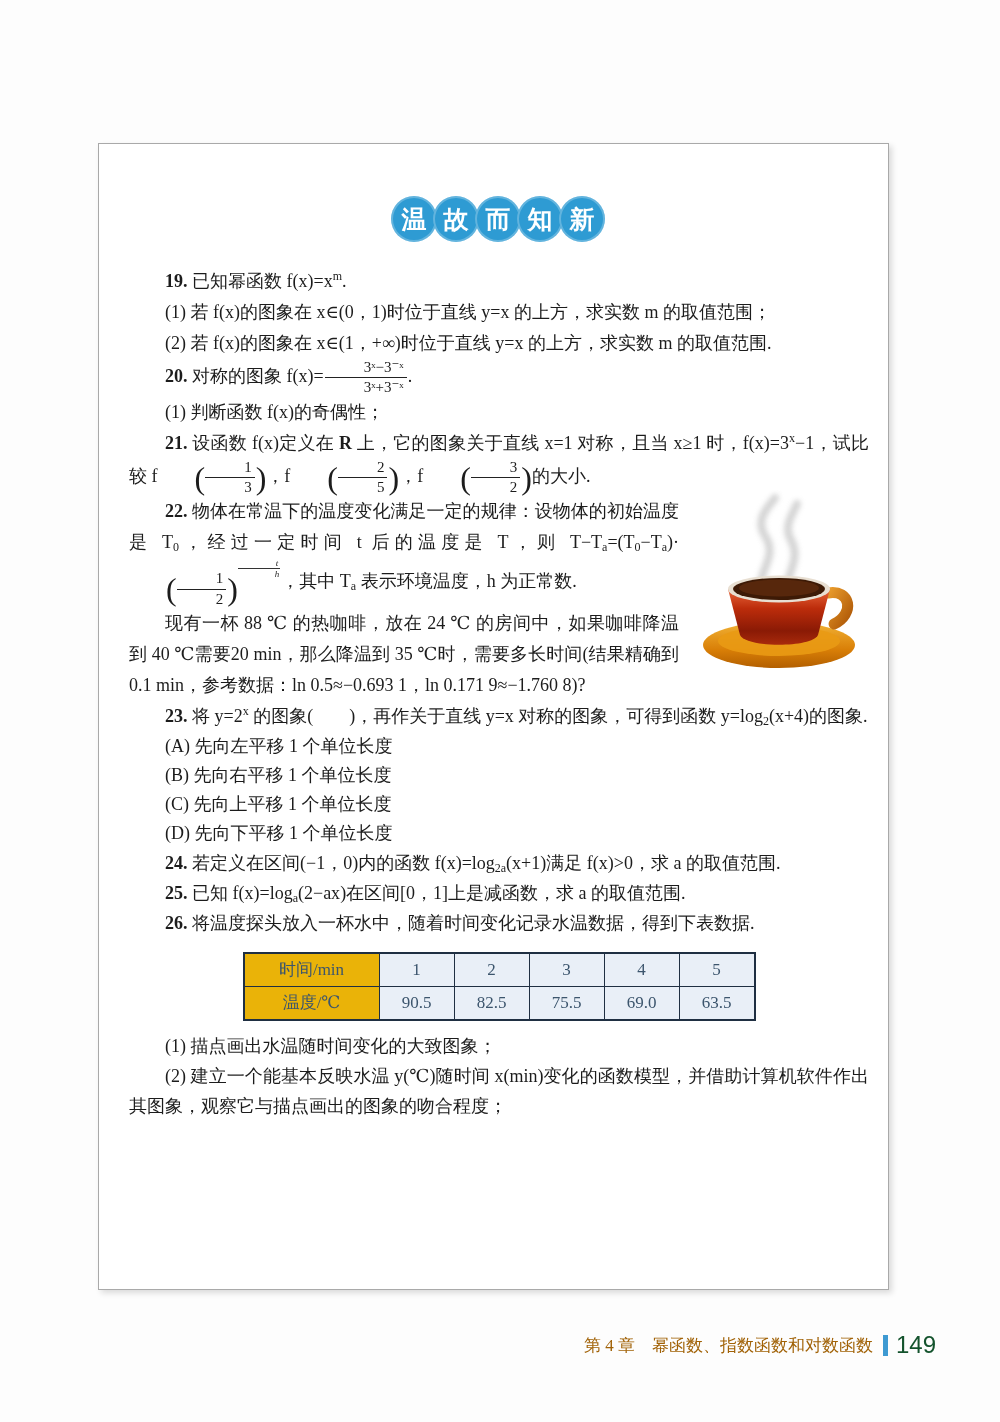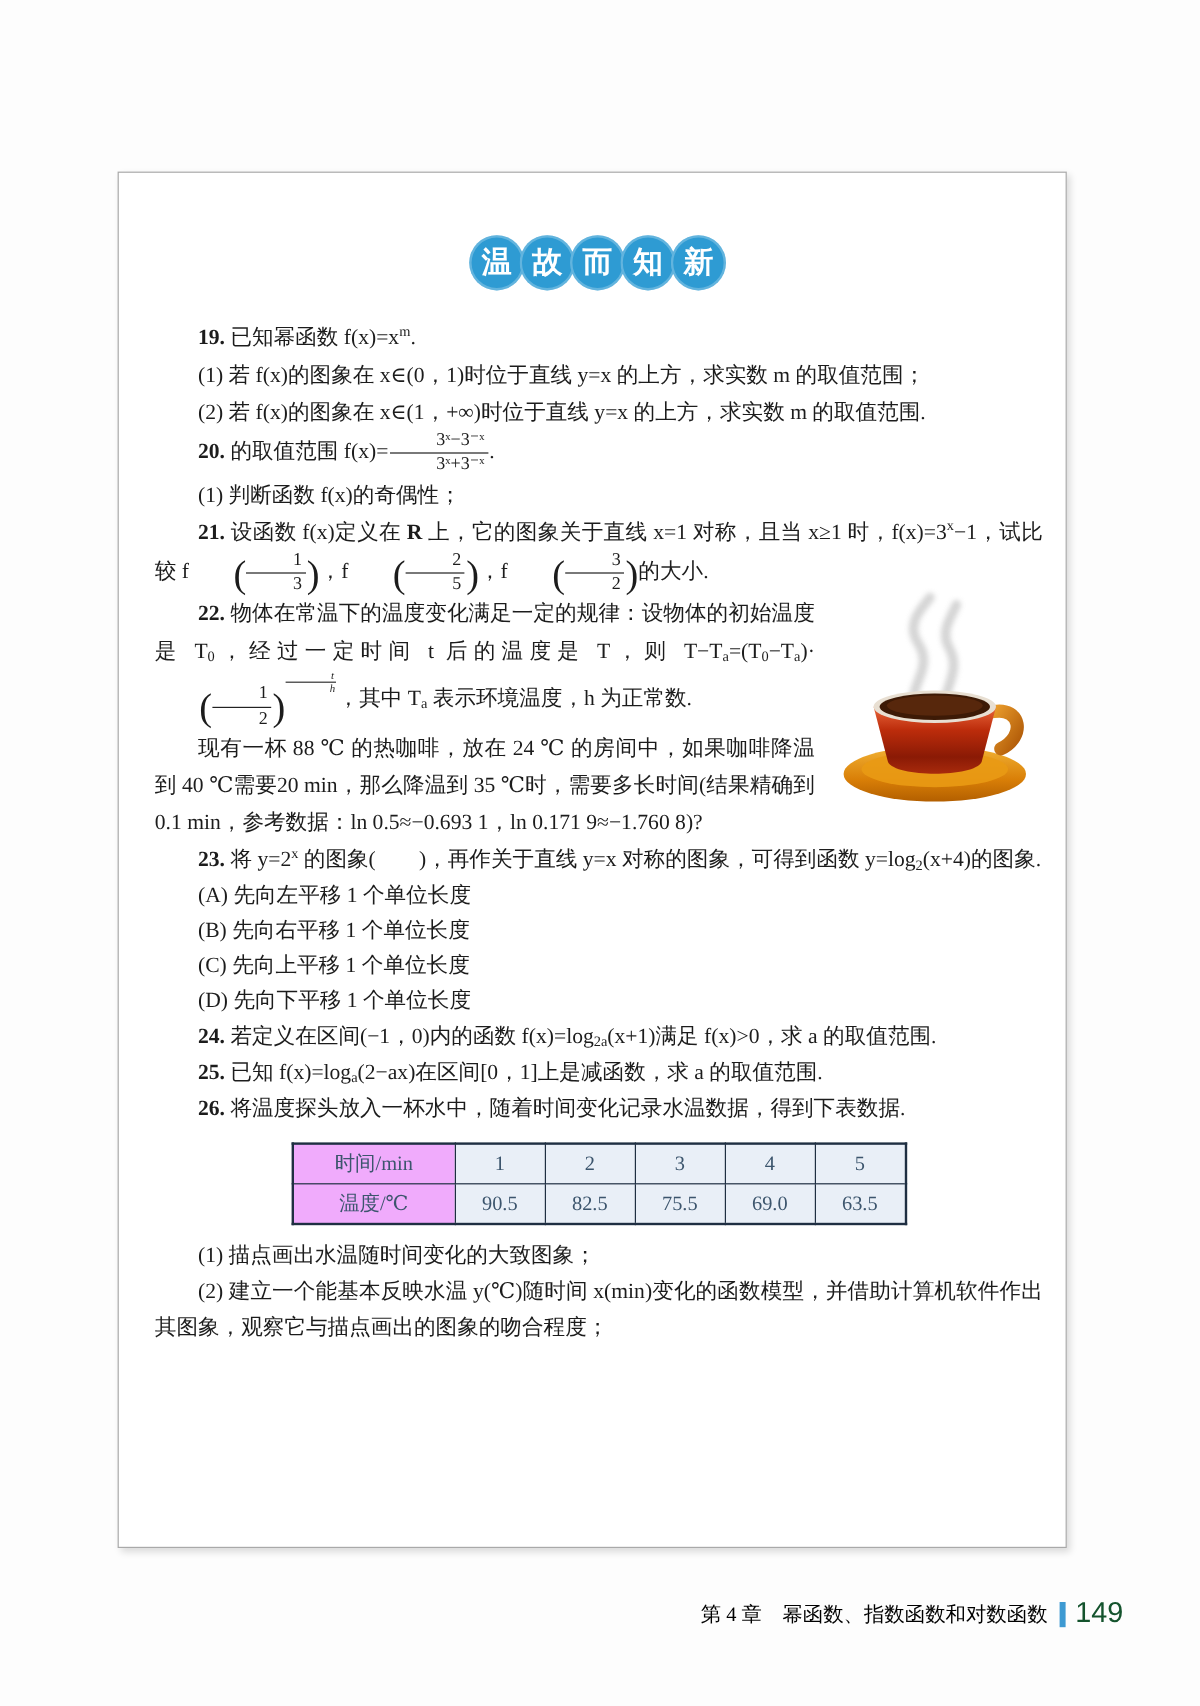--- a/index.html
+++ b/index.html
@@ -37,44 +37,44 @@
   .bigp{font-size:32px;vertical-align:middle;font-weight:400;line-height:1;letter-spacing:-1px;}
   .supfrac{display:inline-block;text-align:center;font-size:9px;line-height:1.15;vertical-align:16px;font-style:italic;margin-left:1px;}
   .supfrac .sfn{display:block;border-bottom:1px solid #333;padding:0 2px;}
   .supfrac .sfd{display:block;}
   .coffee{float:right;width:186px;height:184px;margin:-6px -8px 2px 12px;}
   table.wtable{border-collapse:collapse;margin:14px auto 10px;border:2.5px solid #1f2f42;}
   table.wtable td{
     border:1.2px solid #1f2f42;height:30px;text-align:center;
     font-size:17px;color:#3c556d;background:#e9eff7;width:72px;
   }
-  table.wtable td.hc{width:132px;background:#f0abfc;}
+  table.wtable td.hc{width:132px;background:#eab308;}
   .footer{position:absolute;top:1331px;right:64px;display:flex;align-items:center;}
-  .f-ch{color:#000000;font-size:17px;font-family:"Liberation Serif","DejaVu Serif",serif;}
+  .f-ch{color:#a16207;font-size:17px;font-family:"Liberation Serif","DejaVu Serif",serif;}
   .f-bar{width:5px;height:21px;background:#3e9ad2;margin:0 8px 0 10px;}
   .f-no{font-size:24px;color:#14532d;font-family:"Liberation Sans","DejaVu Sans",sans-serif;}
 </style>
 </head>
 <body>
 
 <div class="page">
 
   <div class="badge">
     <span class="bc">温</span>
     <span class="bc">故</span>
     <span class="bc">而</span>
     <span class="bc">知</span>
     <span class="bc">新</span>
   </div>
 
   <p><span class="bd">19.</span><span> 已知幂函数 </span><span class="it">f(x)=x</span><sup class="it">m</sup><span>.</span></p>
   <p><span>(1) 若 </span><span class="it">f(x)</span><span>的图象在 </span><span class="it">x</span><span>∈(0，1)时位于直线 </span><span class="it">y=x</span><span> 的上方，求实数 </span><span class="it">m</span><span> 的取值范围；</span></p>
   <p><span>(2) 若 </span><span class="it">f(x)</span><span>的图象在 </span><span class="it">x</span><span>∈(1，+∞)时位于直线 </span><span class="it">y=x</span><span> 的上方，求实数 </span><span class="it">m</span><span> 的取值范围.</span></p>
 
-  <p><span class="bd">20.</span><span> 的取值范围 </span><span class="it">f(x)=</span><span class="frac"><span class="fn">3ˣ−3⁻ˣ</span><span class="fd">3ˣ+3⁻ˣ</span></span><span>.</span></p>
+  <p><span class="bd">20.</span><span> 对称的图象 </span><span class="it">f(x)=</span><span class="frac"><span class="fn">3ˣ−3⁻ˣ</span><span class="fd">3ˣ+3⁻ˣ</span></span><span>.</span></p>
   <p><span>(1) 判断函数 </span><span class="it">f(x)</span><span>的奇偶性；</span></p>
 
   <p><span class="bd">21.</span><span> 设函数 </span><span class="it">f(x)</span><span>定义在 </span><span class="bd">R</span><span> 上，它的图象关于直线 </span><span class="it">x</span><span>=1 对称，且当 </span><span class="it">x</span><span>≥1 时，</span><span class="it">f(x)=</span><span>3</span><sup class="it">x</sup><span>−1，试比较 </span><span class="it">f</span><span class="pfrac"><span class="bigp">(</span><span class="frac"><span class="fn">1</span><span class="fd">3</span></span><span class="bigp">)</span></span><span>，</span><span class="it">f</span><span class="pfrac"><span class="bigp">(</span><span class="frac"><span class="fn">2</span><span class="fd">5</span></span><span class="bigp">)</span></span><span>，</span><span class="it">f</span><span class="pfrac"><span class="bigp">(</span><span class="frac"><span class="fn">3</span><span class="fd">2</span></span><span class="bigp">)</span></span><span>的大小.</span></p>
 
   <div class="coffee">
     <svg width="186" height="184" viewBox="0 0 186 184">
       <defs>
         <linearGradient id="cupg" x1="0" y1="0" x2="0" y2="1">
           <stop offset="0" stop-color="#e8653a"></stop>
           <stop offset="0.35" stop-color="#bc2c0b"></stop>

